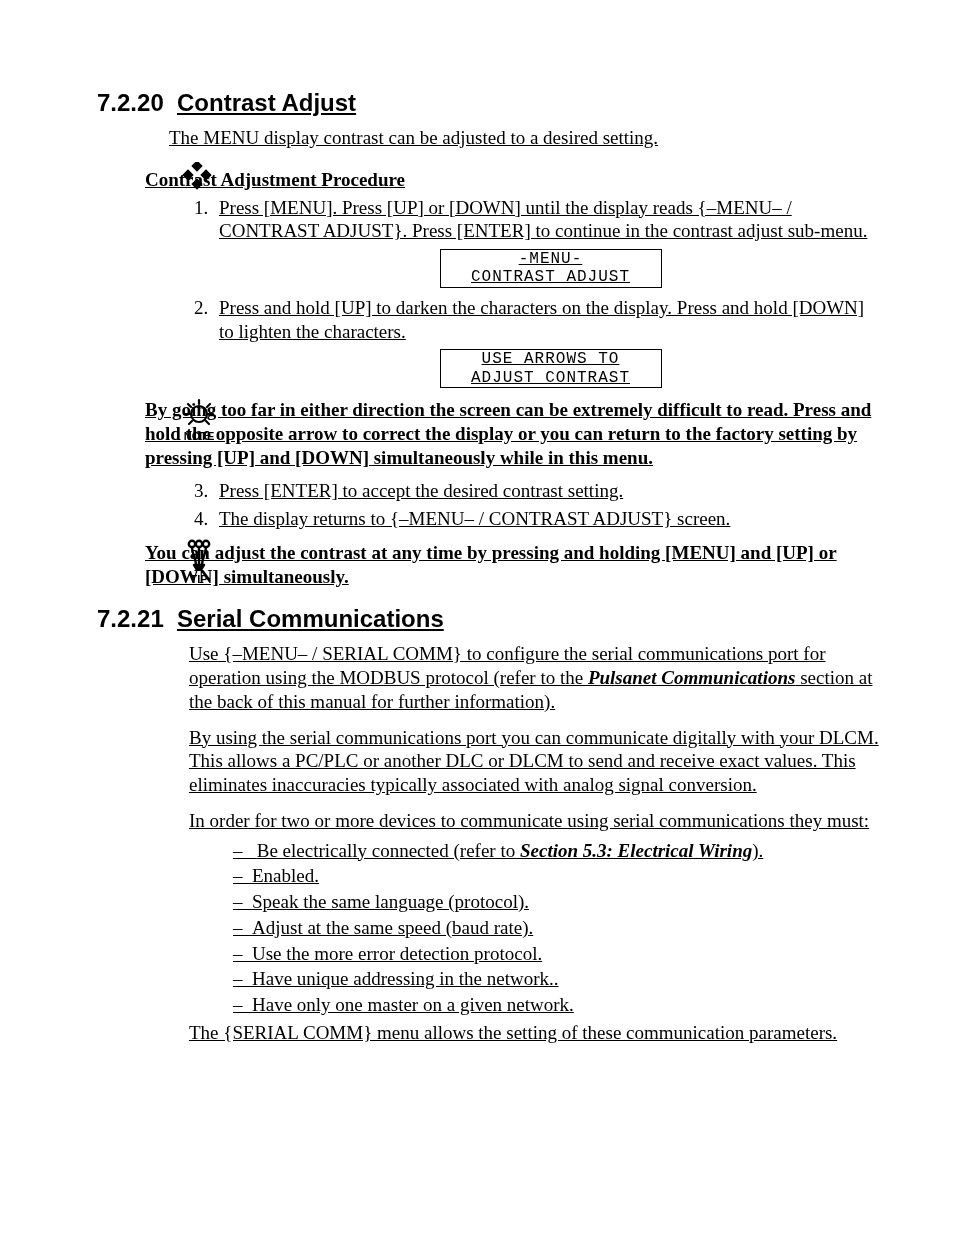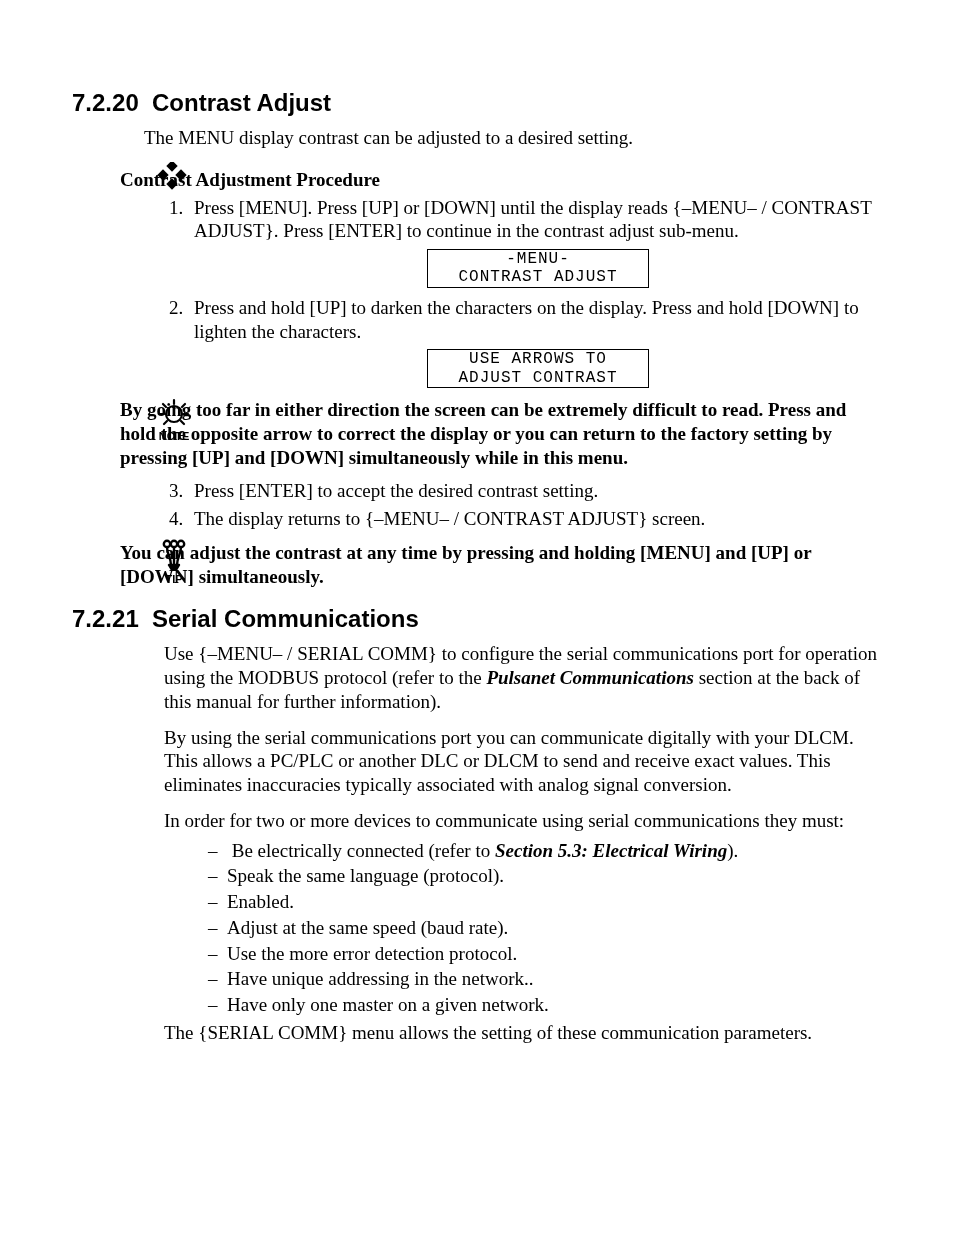--- a/index.html
+++ b/index.html
@@ -8,23 +8,24 @@
     padding: 0;
     background: #fff;
     font-family: "Times New Roman", Times, serif;
     color: #000;
   }
   .page {
     width: 954px;
     height: 1235px;
     position: relative;
     box-sizing: border-box;
-    padding: 88px 72px 0 72px;
+    padding: 88px 72px 0 97px;
     font-size: 19px;
     line-height: 1.25;
+    text-decoration: underline;
   }
   .section-heading {
     font-family: Arial, Helvetica, sans-serif;
     font-weight: bold;
     font-size: 24px;
     margin: 0 0 8px 0;
   }
   .section-heading .num {
     display: inline-block;
     width: 80px;
@@ -183,22 +184,22 @@
     <p>
       <span>Use {–MENU– / SERIAL COMM} to configure the serial communications port for operation using the MODBUS protocol (refer to the </span><span class="boldital">Pulsanet Communications</span><span> section at the back of this manual for further information).</span>
     </p>
     <p style="margin-top:12px;">By using the serial communications port you can communicate digitally with your DLCM.  This allows a PC/PLC or another DLC or DLCM to send and receive exact values.  This eliminates inaccuracies typically associated with analog signal conversion.</p>
     <p style="margin-top:12px;">In order for two or more devices to communicate using serial communications they must:</p>
 
     <ul class="dash-list">
       <li>
         <span>Be electrically connected (refer to </span><span class="boldital">Section 5.3: Electrical Wiring</span><span>).</span>
       </li>
+      <li>Enabled.</li>
       <li>Speak the same language (protocol).</li>
-      <li>Enabled.</li>
       <li>Adjust at the same speed (baud rate).</li>
       <li>Use the more error detection protocol.</li>
       <li>Have unique addressing in the network..</li>
       <li>Have only one master on a given network.</li>
     </ul>
 
     <p>The {SERIAL COMM} menu allows the setting of these communication parameters.</p>
   </div>
 
 </div>

